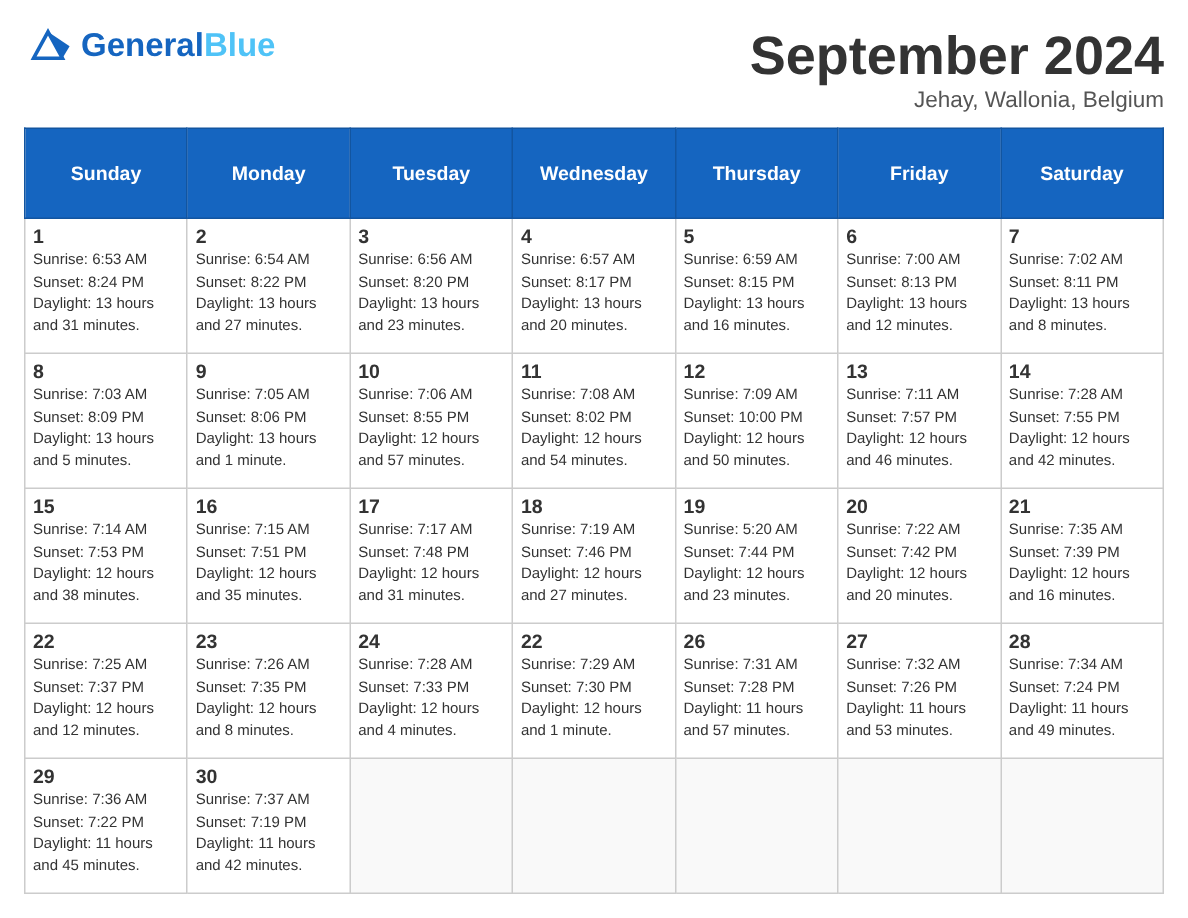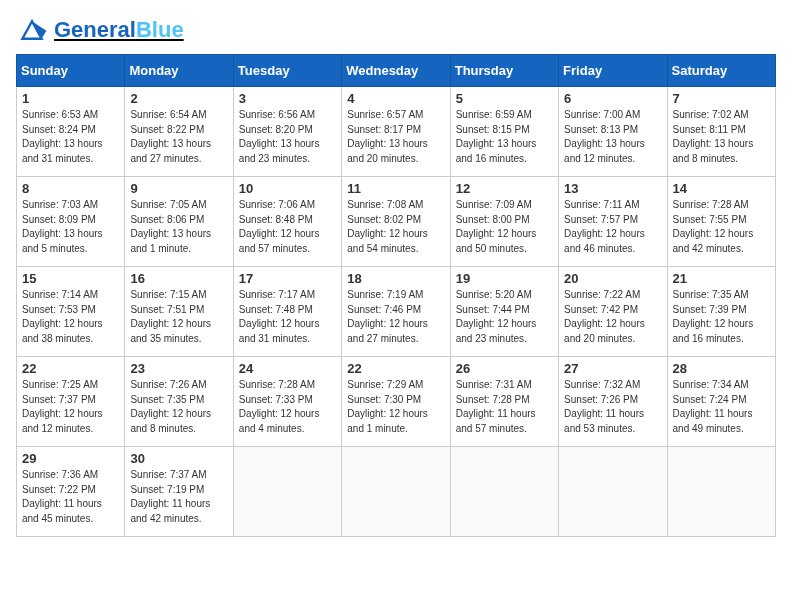--- a/index.html
+++ b/index.html
@@ -13,21 +13,20 @@
     .header {
       display: flex;
       justify-content: space-between;
       align-items: flex-start;
       margin-bottom: 10px;
     }
     .logo {
       display: flex;
       align-items: center;
       gap: 6px;
-      text-decoration: underline;
     }
     .logo-text {
       font-size: 22px;
       font-weight: bold;
       color: #333;
       line-height: 1;
     }
     .logo-text span {
       color: #1565c0;
     }
@@ -50,22 +49,22 @@
     .calendar {
       width: 100%;
       border-collapse: collapse;
       border: 1px solid #ccc;
     }
     .calendar th {
       background-color: #1565c0;
       color: #fff;
       font-size: 13px;
       font-weight: bold;
-      padding: 8px 4px;
-      text-align: left;
+      padding: 22px 4px;
+      text-align: center;
       border: 1px solid #1255a0;
     }
     .calendar td {
       vertical-align: top;
       border: 1px solid #ccc;
       padding: 4px 5px;
       font-size: 10.5px;
       color: #333;
       width: calc(100% / 7);
       min-height: 80px;
@@ -95,20 +94,24 @@
   <div class="logo">
     <svg class="logo-icon" viewBox="0 0 40 34" xmlns="http://www.w3.org/2000/svg">
       <polygon points="8,28 20,6 32,28" fill="none" stroke="#1565c0" stroke-width="3"></polygon>
       <polygon points="20,6 32,28 38,18" fill="#1565c0"></polygon>
     </svg>
     <div>
       <div class="logo-text">
         <span>General</span><span style="color:#4fc3f7">Blue</span>
       </div>
     </div>
+  </div>
+  <div class="title-block">
+    <div class="month-title">September 2024</div>
+    <div class="location">Jehay, Wallonia, Belgium</div>
   </div>
 </div>
 
 <table class="calendar">
   <thead>
     <tr>
       <th>Sunday</th>
       <th>Monday</th>
       <th>Tuesday</th>
       <th>Wednesday</th>
@@ -180,35 +183,35 @@
         <td>
           <span class="day-number">9</span>
           <div class="day-info" style="white-space: pre-line;">Sunrise: 7:05 AM
 Sunset: 8:06 PM
 Daylight: 13 hours
 and 1 minute.</div>
         </td>
         <td>
           <span class="day-number">10</span>
           <div class="day-info" style="white-space: pre-line;">Sunrise: 7:06 AM
-Sunset: 8:48 PM
+Sunset: 8:55 PM
 Daylight: 12 hours
 and 57 minutes.</div>
         </td>
         <td>
           <span class="day-number">11</span>
           <div class="day-info" style="white-space: pre-line;">Sunrise: 7:08 AM
 Sunset: 8:02 PM
 Daylight: 12 hours
 and 54 minutes.</div>
         </td>
         <td>
           <span class="day-number">12</span>
           <div class="day-info" style="white-space: pre-line;">Sunrise: 7:09 AM
-Sunset: 8:00 PM
+Sunset: 10:00 PM
 Daylight: 12 hours
 and 50 minutes.</div>
         </td>
         <td>
           <span class="day-number">13</span>
           <div class="day-info" style="white-space: pre-line;">Sunrise: 7:11 AM
 Sunset: 7:57 PM
 Daylight: 12 hours
 and 46 minutes.</div>
         </td>

